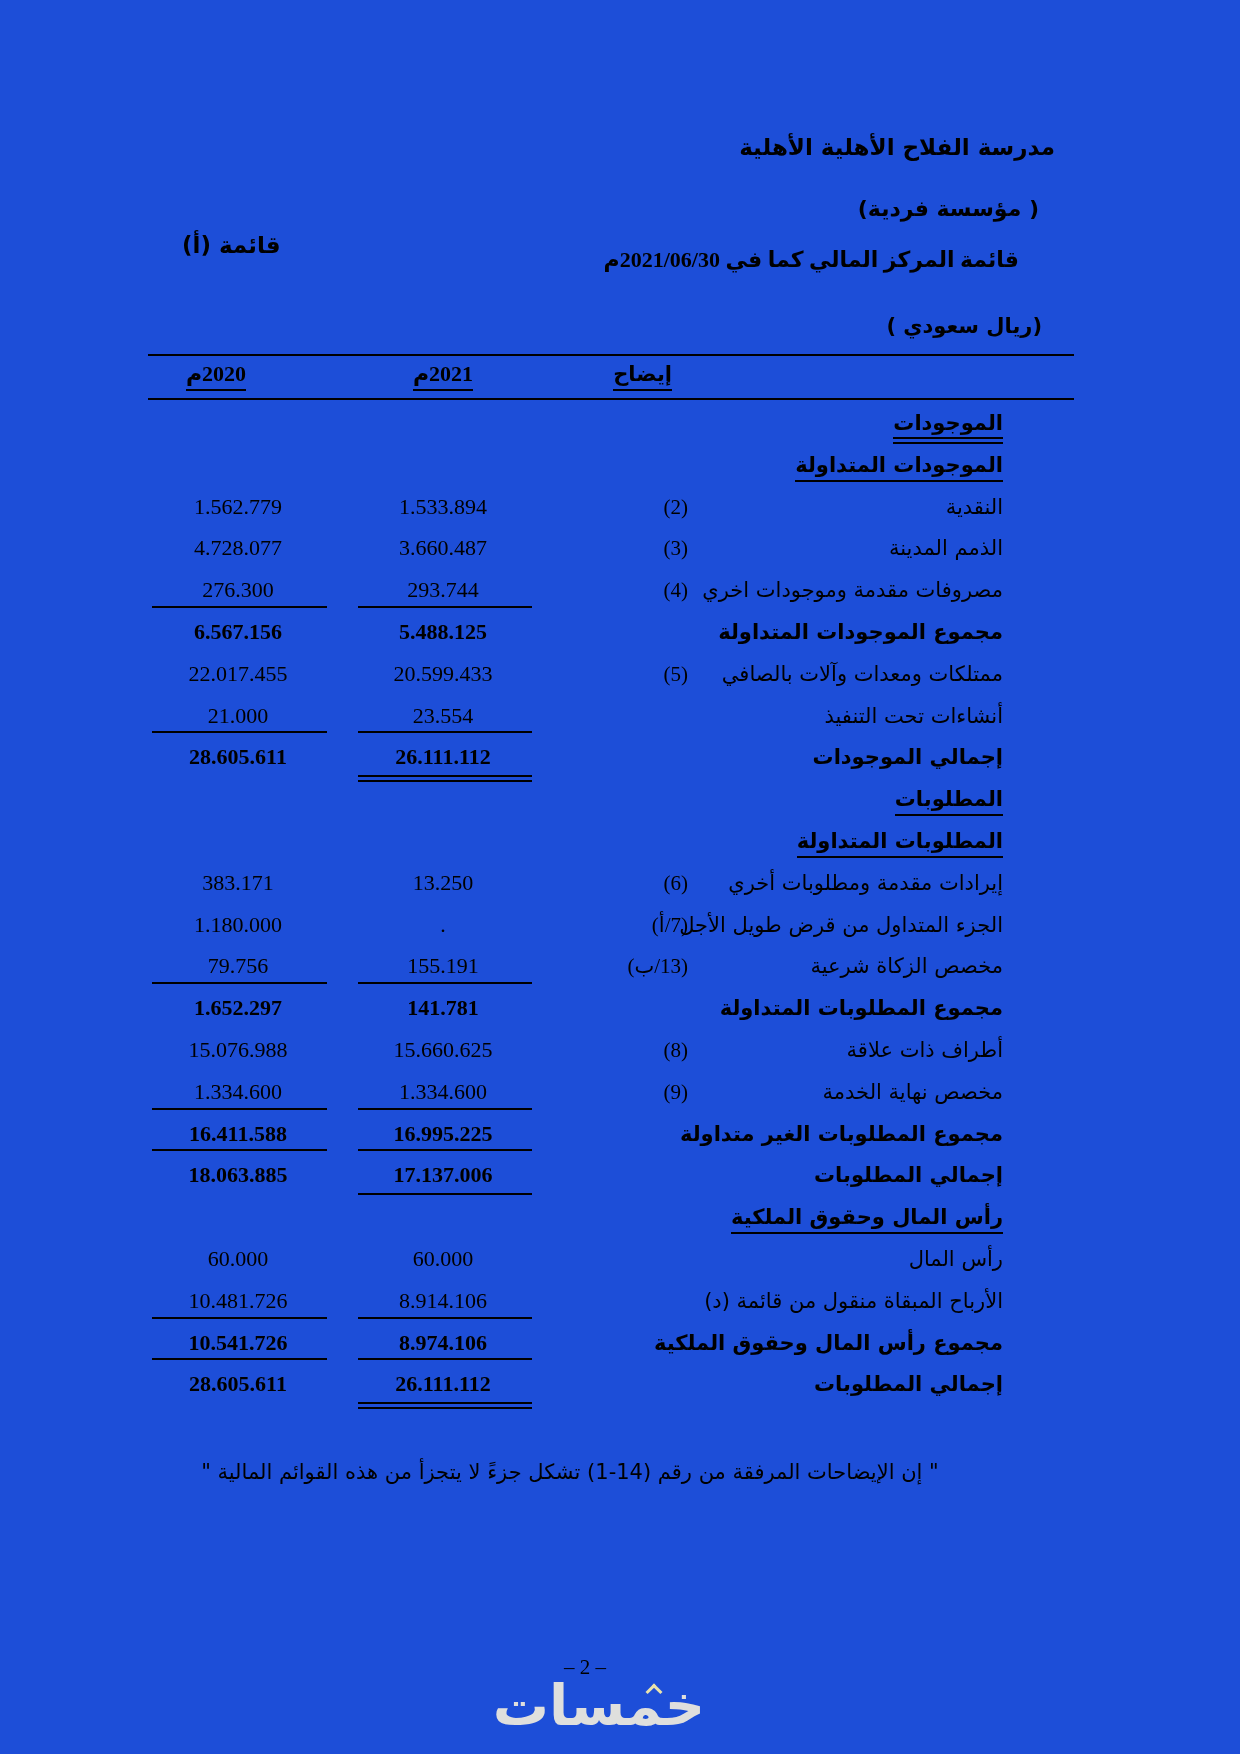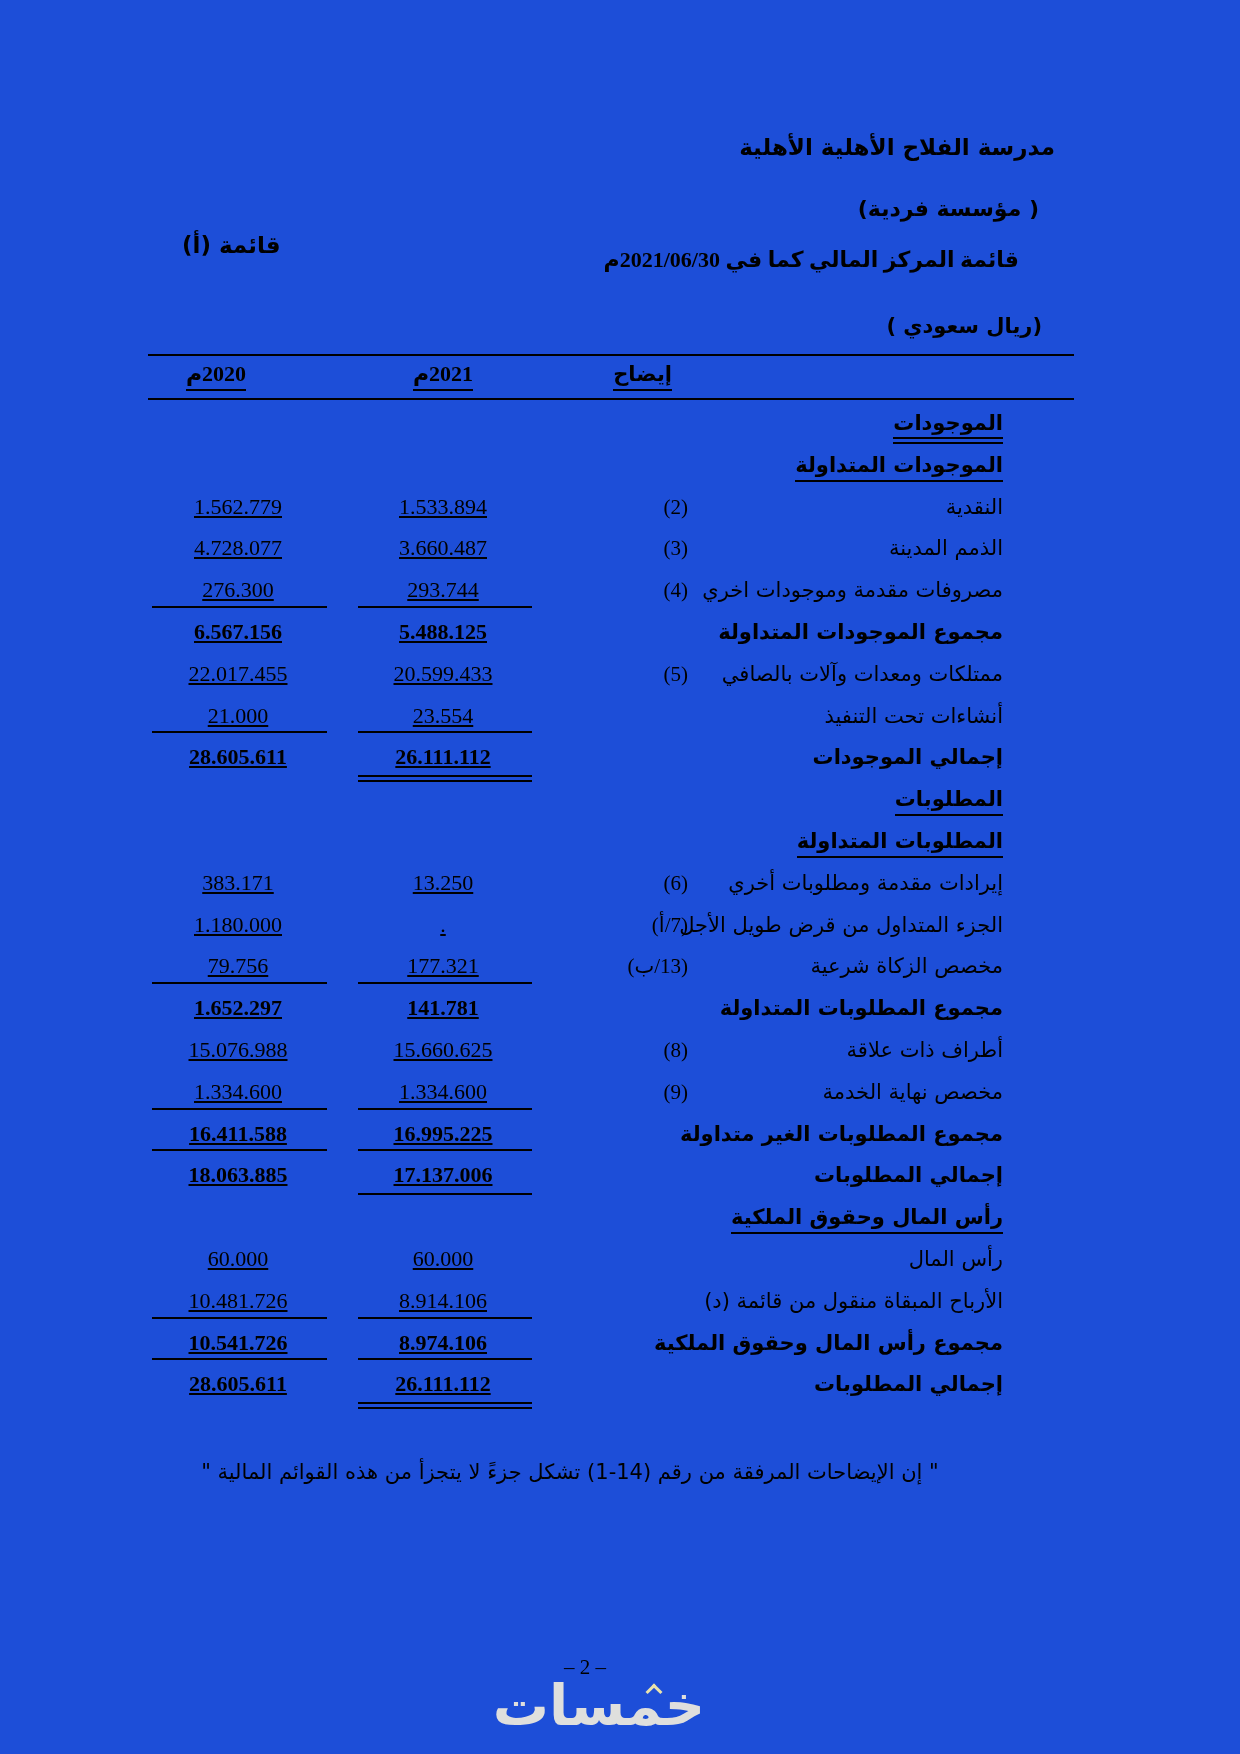--- a/index.html
+++ b/index.html
@@ -36,21 +36,21 @@
   .thead .cnote { left:384px; }
   .thead .c2020, .thead .c2021 { font-family:"Liberation Serif","DejaVu Sans",serif; font-size:22px; }
   .txt { display:inline-block; }
   .u-single .txt { border-bottom:2px solid #000; padding-bottom:2px; }
   .u-double .txt { border-bottom:7px double #000; padding-bottom:1px; }
 
   
   #tbody { position:absolute; top:408px; left:148px; width:926px; }
   .row { position:relative; height:41.8px; }
   .row .cell { top:2px; }
-  .num { font-family:"Liberation Serif","DejaVu Serif",serif; font-size:22px; direction:ltr;text-decoration:underline; }
+  .num { font-family:"Liberation Serif","DejaVu Serif",serif; font-size:22px; direction:ltr; }
   .row.total .clabel, .row.section .clabel { font-weight:bold; }
   .row.total .num { font-weight:bold; }
   .cnote { font-family:"Liberation Serif","DejaVu Sans",serif; font-size:21px; direction:rtl; }
 
   .ln  { position:absolute; height:2px; background:#000; top:-11px; }
   .ln20 { left:4px;   width:175px; }
   .ln21 { left:210px; width:174px; }
   .lnb { position:absolute; left:210px; width:174px; top:33px; }
   .lnb.single { height:2px; background:#000; }
   .lnb.double { height:3px; border-top:2px solid #000; border-bottom:2px solid #000; }
@@ -149,21 +149,21 @@
       </div>
       <div class="row item">
         <div class="cell clabel"><span class="txt">الجزء المتداول من قرض طويل الأجل</span></div>
         <div class="cell cnote">(7/أ)</div>
         <div class="cell c2021 num">.</div>
         <div class="cell c2020 num">1.180.000</div>
       </div>
       <div class="row item">
         <div class="cell clabel"><span class="txt">مخصص الزكاة شرعية</span></div>
         <div class="cell cnote">(13/ب)</div>
-        <div class="cell c2021 num">177.321</div>
+        <div class="cell c2021 num">155.191</div>
         <div class="cell c2020 num">79.756</div>
       </div>
       <div class="row total">
         <i class="ln ln20"></i>
         <i class="ln ln21"></i>
         <div class="cell clabel"><span class="txt">مجموع المطلوبات المتداولة</span></div>
         <div class="cell c2021 num">141.781</div>
         <div class="cell c2020 num">1.652.297</div>
       </div>
       <div class="row item">

